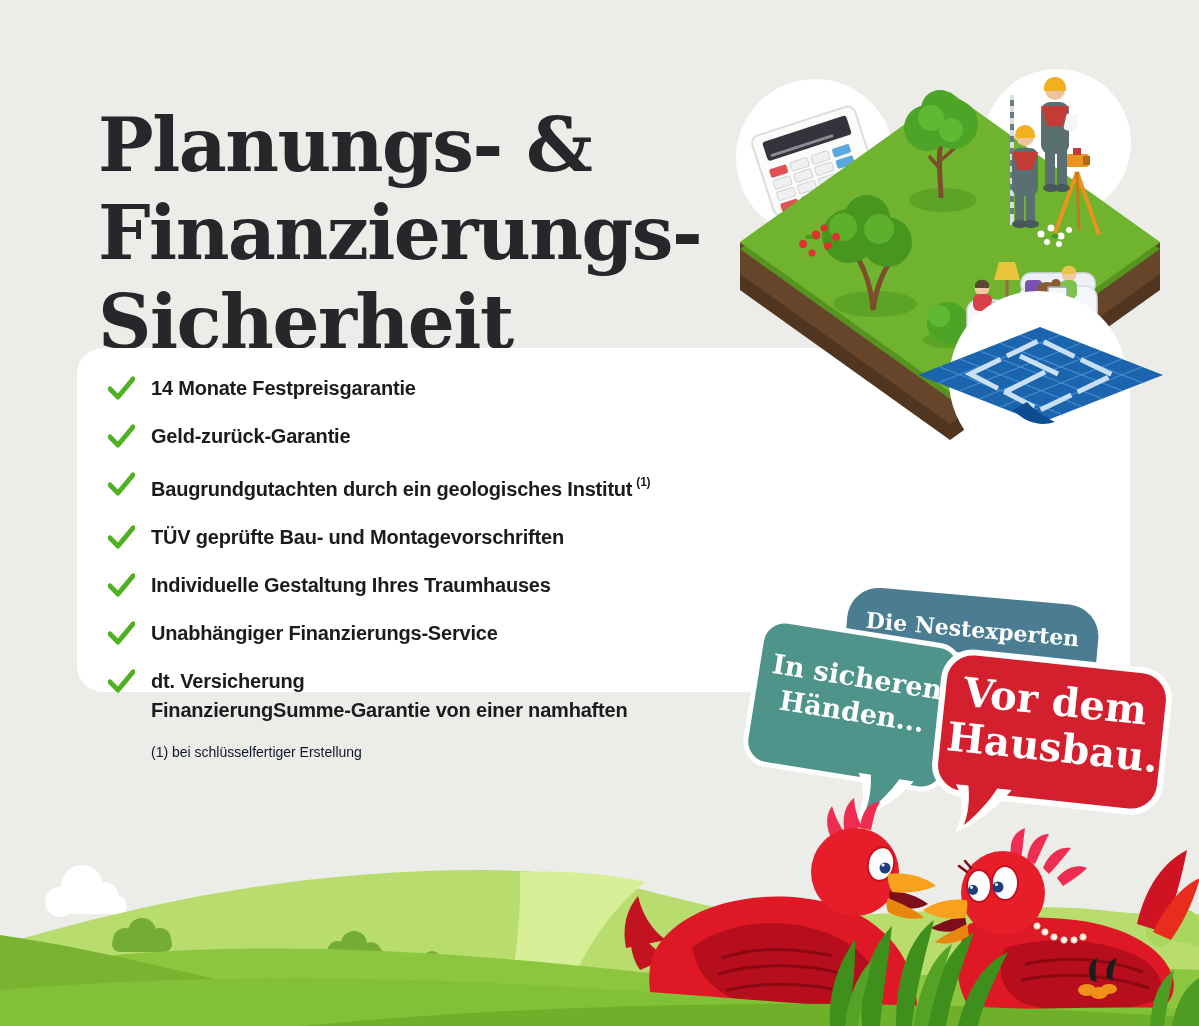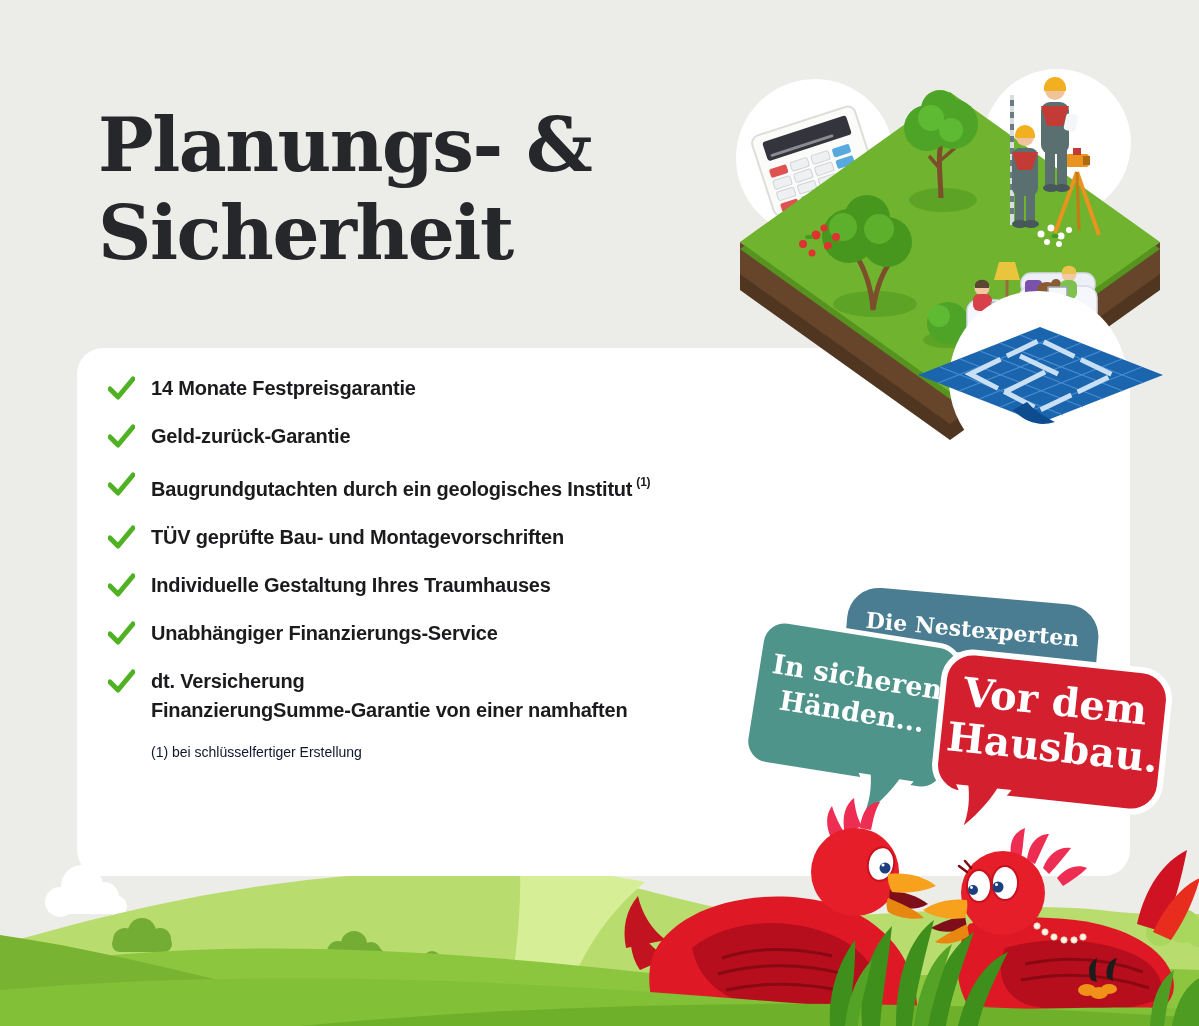--- a/index.html
+++ b/index.html
@@ -4,21 +4,21 @@
 <style>
   html,body{margin:0;padding:0;}
   .stage{position:relative;width:1199px;height:1026px;background:#ECEDE8;overflow:hidden;
          font-family:"Liberation Sans",sans-serif;}
   
   .headline{position:absolute;left:98px;top:51px;width:720px;
     font-family:"DejaVu Serif",serif;font-weight:bold;font-size:74px;line-height:1.2;
     letter-spacing:-1.5px;color:#26272A;}
   .headline span{display:block;}
   
-  .card{position:absolute;left:77px;top:348px;width:1053px;height:528px;background:#FFFFFF;
+  .card{position:absolute;left:77px;top:348px;width:1053px;height:344px;background:#FFFFFF;
         border-radius:26px;z-index:2;}
   .checklist{position:absolute;left:31px;top:26px;width:640px;}
   .check-row{display:flex;align-items:flex-start;gap:16px;margin-bottom:19px;}
   .check-ic{flex:0 0 27px;margin-top:2px;}
   .check-text{font-size:20px;line-height:29px;font-weight:bold;color:#1B1B1D;
               letter-spacing:-0.2px;max-width:600px;}
   .check-text .ln{display:block;}
   .check-text sup{font-size:12px;font-weight:bold;position:relative;top:-2px;margin-left:4px;}
   .footnote{margin:10px 0 0 43px;font-size:14px;color:#0f172a;font-weight:normal;}
   
@@ -45,20 +45,21 @@
   .bird-right{left:915px;top:828px;}
   .land-front{position:absolute;left:0;top:840px;z-index:8;}
 </style>
 </head>
 <body>
 
 <div class="stage">
 
   <h1 class="headline">
     <span>Planungs- &amp;</span>
+    <span>Finanzierungs-</span>
     <span>Sicherheit</span>
   </h1>
 
   <svg class="land-back" width="1199" height="186" viewBox="0 0 1199 186">
     <g fill="#FFFFFF">
       <circle cx="60" cy="62" r="15"></circle>
         <circle cx="82" cy="46" r="21"></circle>
       <circle cx="104" cy="57" r="15"></circle>
         <circle cx="117" cy="66" r="10"></circle>
       <rect x="48" y="56" width="78" height="18" rx="9"></rect>

